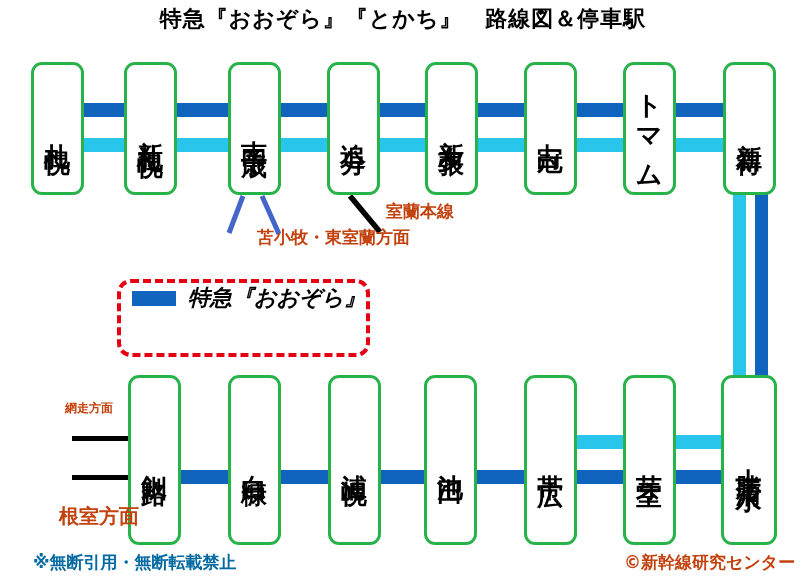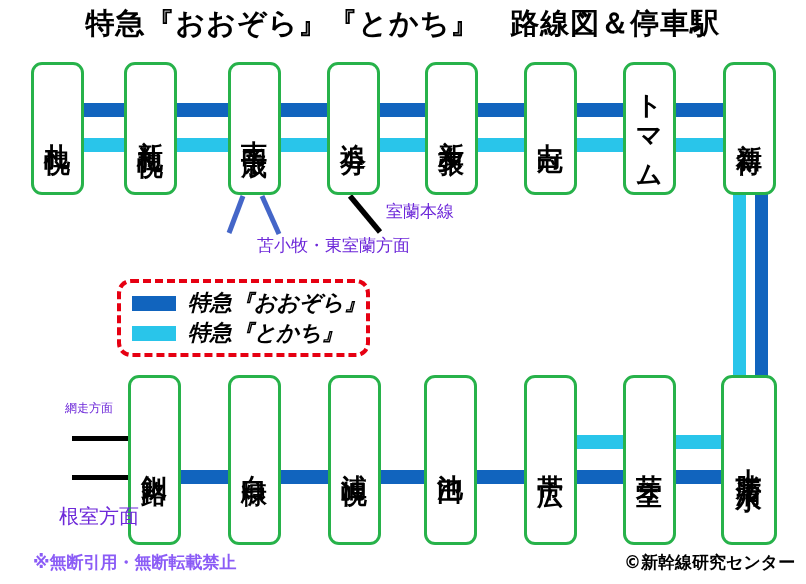--- a/index.html
+++ b/index.html
@@ -2,21 +2,21 @@
 <html><head>
 <meta charset="utf-8">
 <style>
   html,body{margin:0;padding:0;background:#fff;}
   .stage{
     position:relative;width:806px;height:584px;background:#fff;overflow:hidden;
     font-family:"DejaVu Sans","Liberation Sans",sans-serif;color:#111;
   }
   .page-title{
     position:absolute;top:4px;left:0;width:806px;text-align:center;
-    font-size:29px;font-weight:bold;letter-spacing:1px;color:#000;margin:0;
+    font-size:22px;font-weight:bold;letter-spacing:1px;color:#000;margin:0;
   }
   
   .hline,.vline{position:absolute;z-index:1;}
   .ozora{background:#1164be;}
   .tokachi{background:#29c5ea;}
   .blackline{background:#000;}
   .ozora-top{left:45px;top:103px;width:723px;height:14px;}
   .tokachi-top{left:45px;top:138px;width:702px;height:14px;}
   .tokachi-vert{left:733px;top:138px;width:13px;height:311px;}
   .ozora-vert{left:755px;top:103px;width:13px;height:381px;}
@@ -33,36 +33,36 @@
     display:flex;align-items:center;justify-content:center;box-sizing:border-box;
   }
   .box.top-row{top:62px;height:133px;}
   .box.bottom-row{top:375px;height:170px;}
   .box span{
     writing-mode:vertical-rl;text-orientation:upright;
     font-weight:bold;font-size:26px;letter-spacing:6px;line-height:1;color:#000;
   }
   
   .note{
-    position:absolute;z-index:3;font-weight:normal;font-size:17px;color:#6d28d9;white-space:nowrap;
+    position:absolute;z-index:3;font-weight:bold;font-size:17px;color:#c2410c;white-space:nowrap;
   }
   
   .legend{
     position:absolute;left:117px;top:279px;width:253px;height:78px;z-index:3;
     border:4px dashed #e60012;border-radius:14px;box-sizing:border-box;
-    display:flex;flex-direction:column;justify-content:center;padding-left:11px;
+    display:flex;flex-direction:column;justify-content:flex-start;padding-left:11px;
   }
   .legend-row{display:flex;align-items:center;gap:12px;}
   .swatch{width:44px;height:15px;flex:0 0 auto;}
   .swatch.sw-ozora{background:#1164be;}
   .swatch.sw-tokachi{background:#29c5ea;}
   .legend-label{font-size:22px;font-weight:bold;font-style:italic;color:#000;white-space:nowrap;}
   
-  .notice{position:absolute;left:33px;top:551px;font-size:17px;font-weight:bold;color:#8b5cf6;z-index:3;}
-  .credit{position:absolute;left:624px;top:551px;font-size:17px;font-weight:bold;color:#000000;z-index:3;}
+  .notice{position:absolute;left:33px;top:551px;font-size:17px;font-weight:bold;color:#0369a1;z-index:3;}
+  .credit{position:absolute;left:624px;top:551px;font-size:17px;font-weight:bold;color:#c2410c;z-index:3;}
 </style>
 </head>
 <body>
 
 <div class="stage">
 
   <h1 class="page-title">特急『おおぞら』『とかち』　路線図＆停車駅</h1>
 
   <div class="hline ozora ozora-top"></div>
   <div class="hline tokachi tokachi-top"></div>
@@ -119,32 +119,28 @@
   <div class="box bottom-row" style="left:524px">
       <span>帯広</span>
     </div>
   <div class="box bottom-row" style="left:623px">
       <span>芽室</span>
     </div>
   <div class="box bottom-row" style="left:721px;width:56px">
       <span>十勝清水</span>
     </div>
 
-  <div class="note" style="left:257px;top:234px">苫小牧・東室蘭方面</div>
+  <div class="note" style="left:257px;top:226px">苫小牧・東室蘭方面</div>
   <div class="note" style="left:386px;top:200px">室蘭本線</div>
   <div class="note" style="left:65px;top:400px;font-size:12px">網走方面</div>
   <div class="note" style="left:59px;top:503px;font-size:20px">根室方面</div>
 
   <div class="legend">
     <div class="legend-row">
       <div class="swatch sw-ozora"></div>
       <div class="legend-label">特急『おおぞら』</div>
     </div>
-    <div class="legend-row">
-      <div class="swatch sw-tokachi"></div>
-      <div class="legend-label">特急『とかち』</div>
-    </div>
   </div>
 
   <div class="notice">※無断引用・無断転載禁止</div>
   <div class="credit">©新幹線研究センター</div>
 
 </div>
 
 </body></html>

